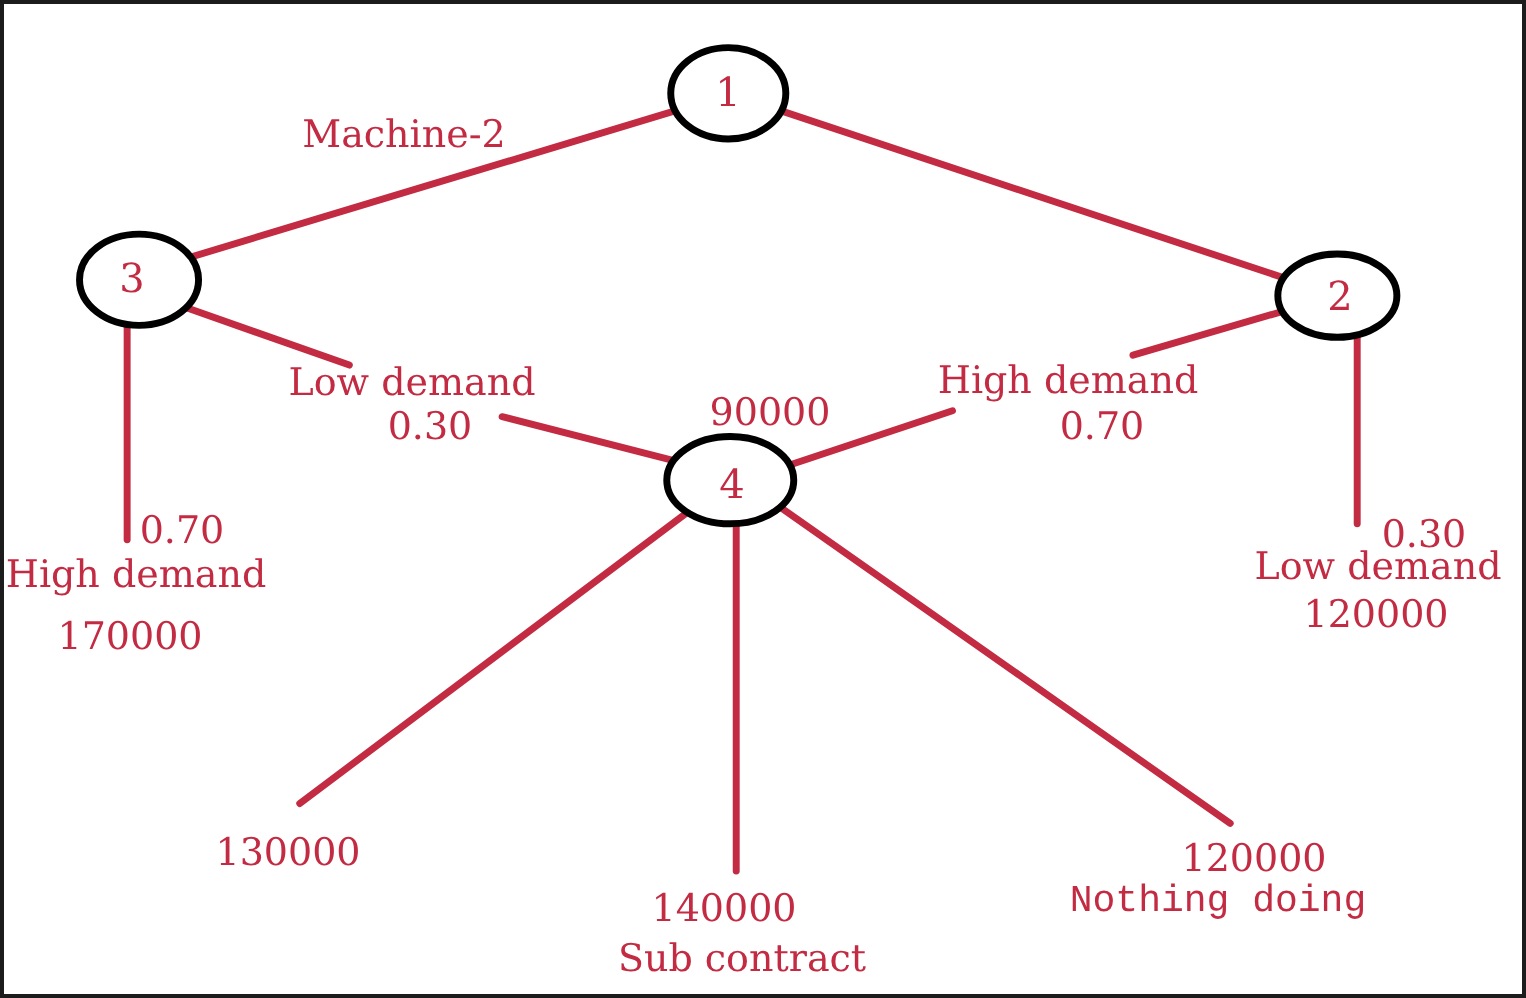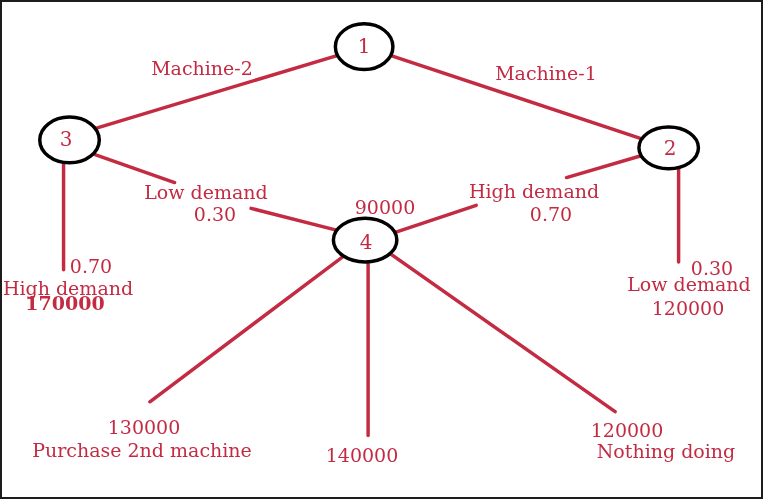--- a/index.html
+++ b/index.html
@@ -59,36 +59,35 @@
     <ellipse cx="67" cy="139" rx="30" ry="23"></ellipse>
     <ellipse cx="365" cy="240" rx="32" ry="22"></ellipse>
   </svg>
 
   <span class="node-lbl" style="left:362px; top:44px;">1</span>
   <span class="node-lbl" style="left:668px; top:146px;">2</span>
   <span class="node-lbl" style="left:64px;  top:137px;">3</span>
   <span class="node-lbl" style="left:364px; top:240px;">4</span>
 
   <span class="lbl" style="left:200px; top:66px;">Machine-2</span>
-  <span class="lbl" style="left:544px; top:71px;">Machine-1</span>
   <span class="lbl" style="left:204px; top:190px;">Low demand</span>
   <span class="lbl" style="left:213px; top:212px;">0.30</span>
   <span class="lbl" style="left:532px; top:189px;">High demand</span>
   <span class="lbl" style="left:549px; top:212px;">0.70</span>
   <span class="lbl" style="left:363px; top:205px;margin-left:20px;">90000</span>
 
   <span class="lbl" style="left:89px;  top:264px;">0.70</span>
   <span class="lbl" style="left:66px;  top:286px;">High demand</span>
-  <span class="lbl" style="left:63px;  top:301px;font-weight:bold;">170000</span>
+  <span class="lbl" style="left:63px;  top:317px;">170000</span>
 
   <span class="lbl" style="left:710px; top:266px;">0.30</span>
   <span class="lbl" style="left:687px; top:282px;">Low demand</span>
   <span class="lbl" style="left:686px; top:306px;">120000</span>
 
   <span class="lbl" style="left:142px; top:425px;text-align:center;">130000</span>
-  <span class="lbl" style="left:140px; top:448px;">Purchase 2nd machine</span>
 
   <span class="lbl" style="left:360px; top:453px;">140000</span>
+  <span class="lbl" style="left:369px; top:478px;">Sub contract</span>
 
   <span class="lbl" style="left:625px; top:428px;">120000</span>
-  <span class="lbl" style="left:664px; top:449px;">Nothing doing</span>
+  <span class="lbl" style="left:607px; top:449px;font-family:Liberation Mono, monospace;">Nothing doing</span>
 
 </div>
 
 </body></html>

